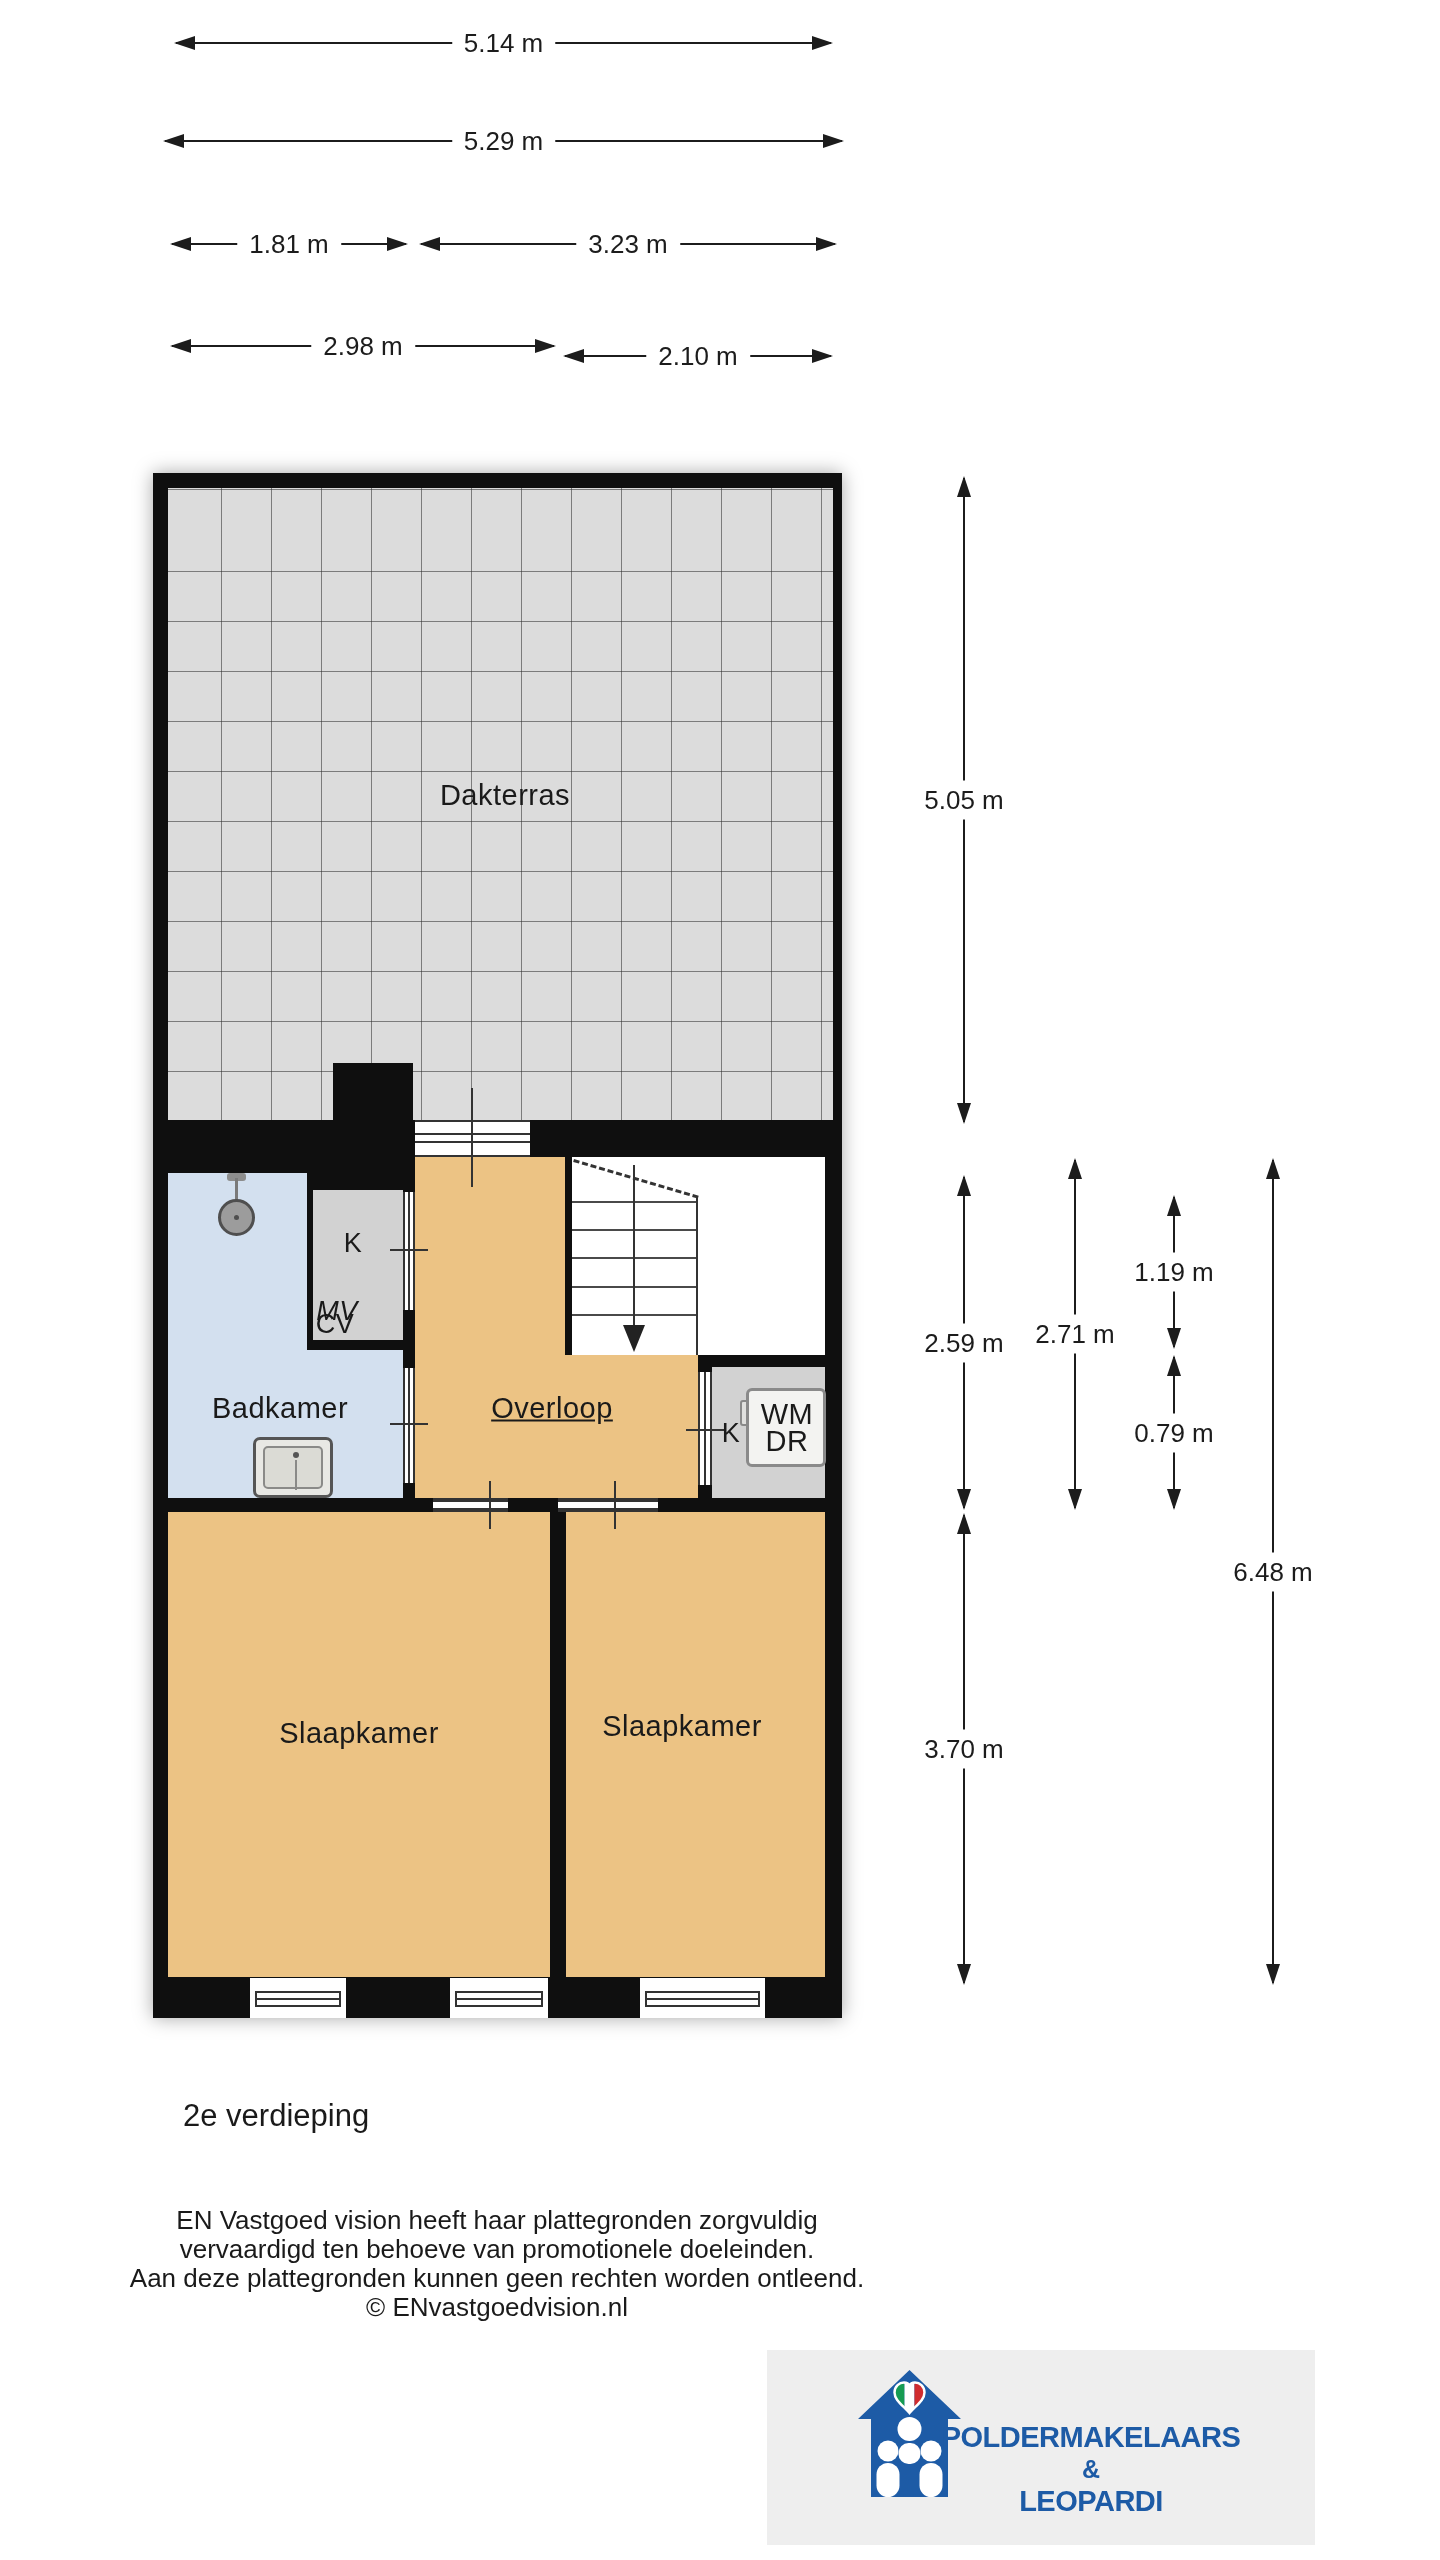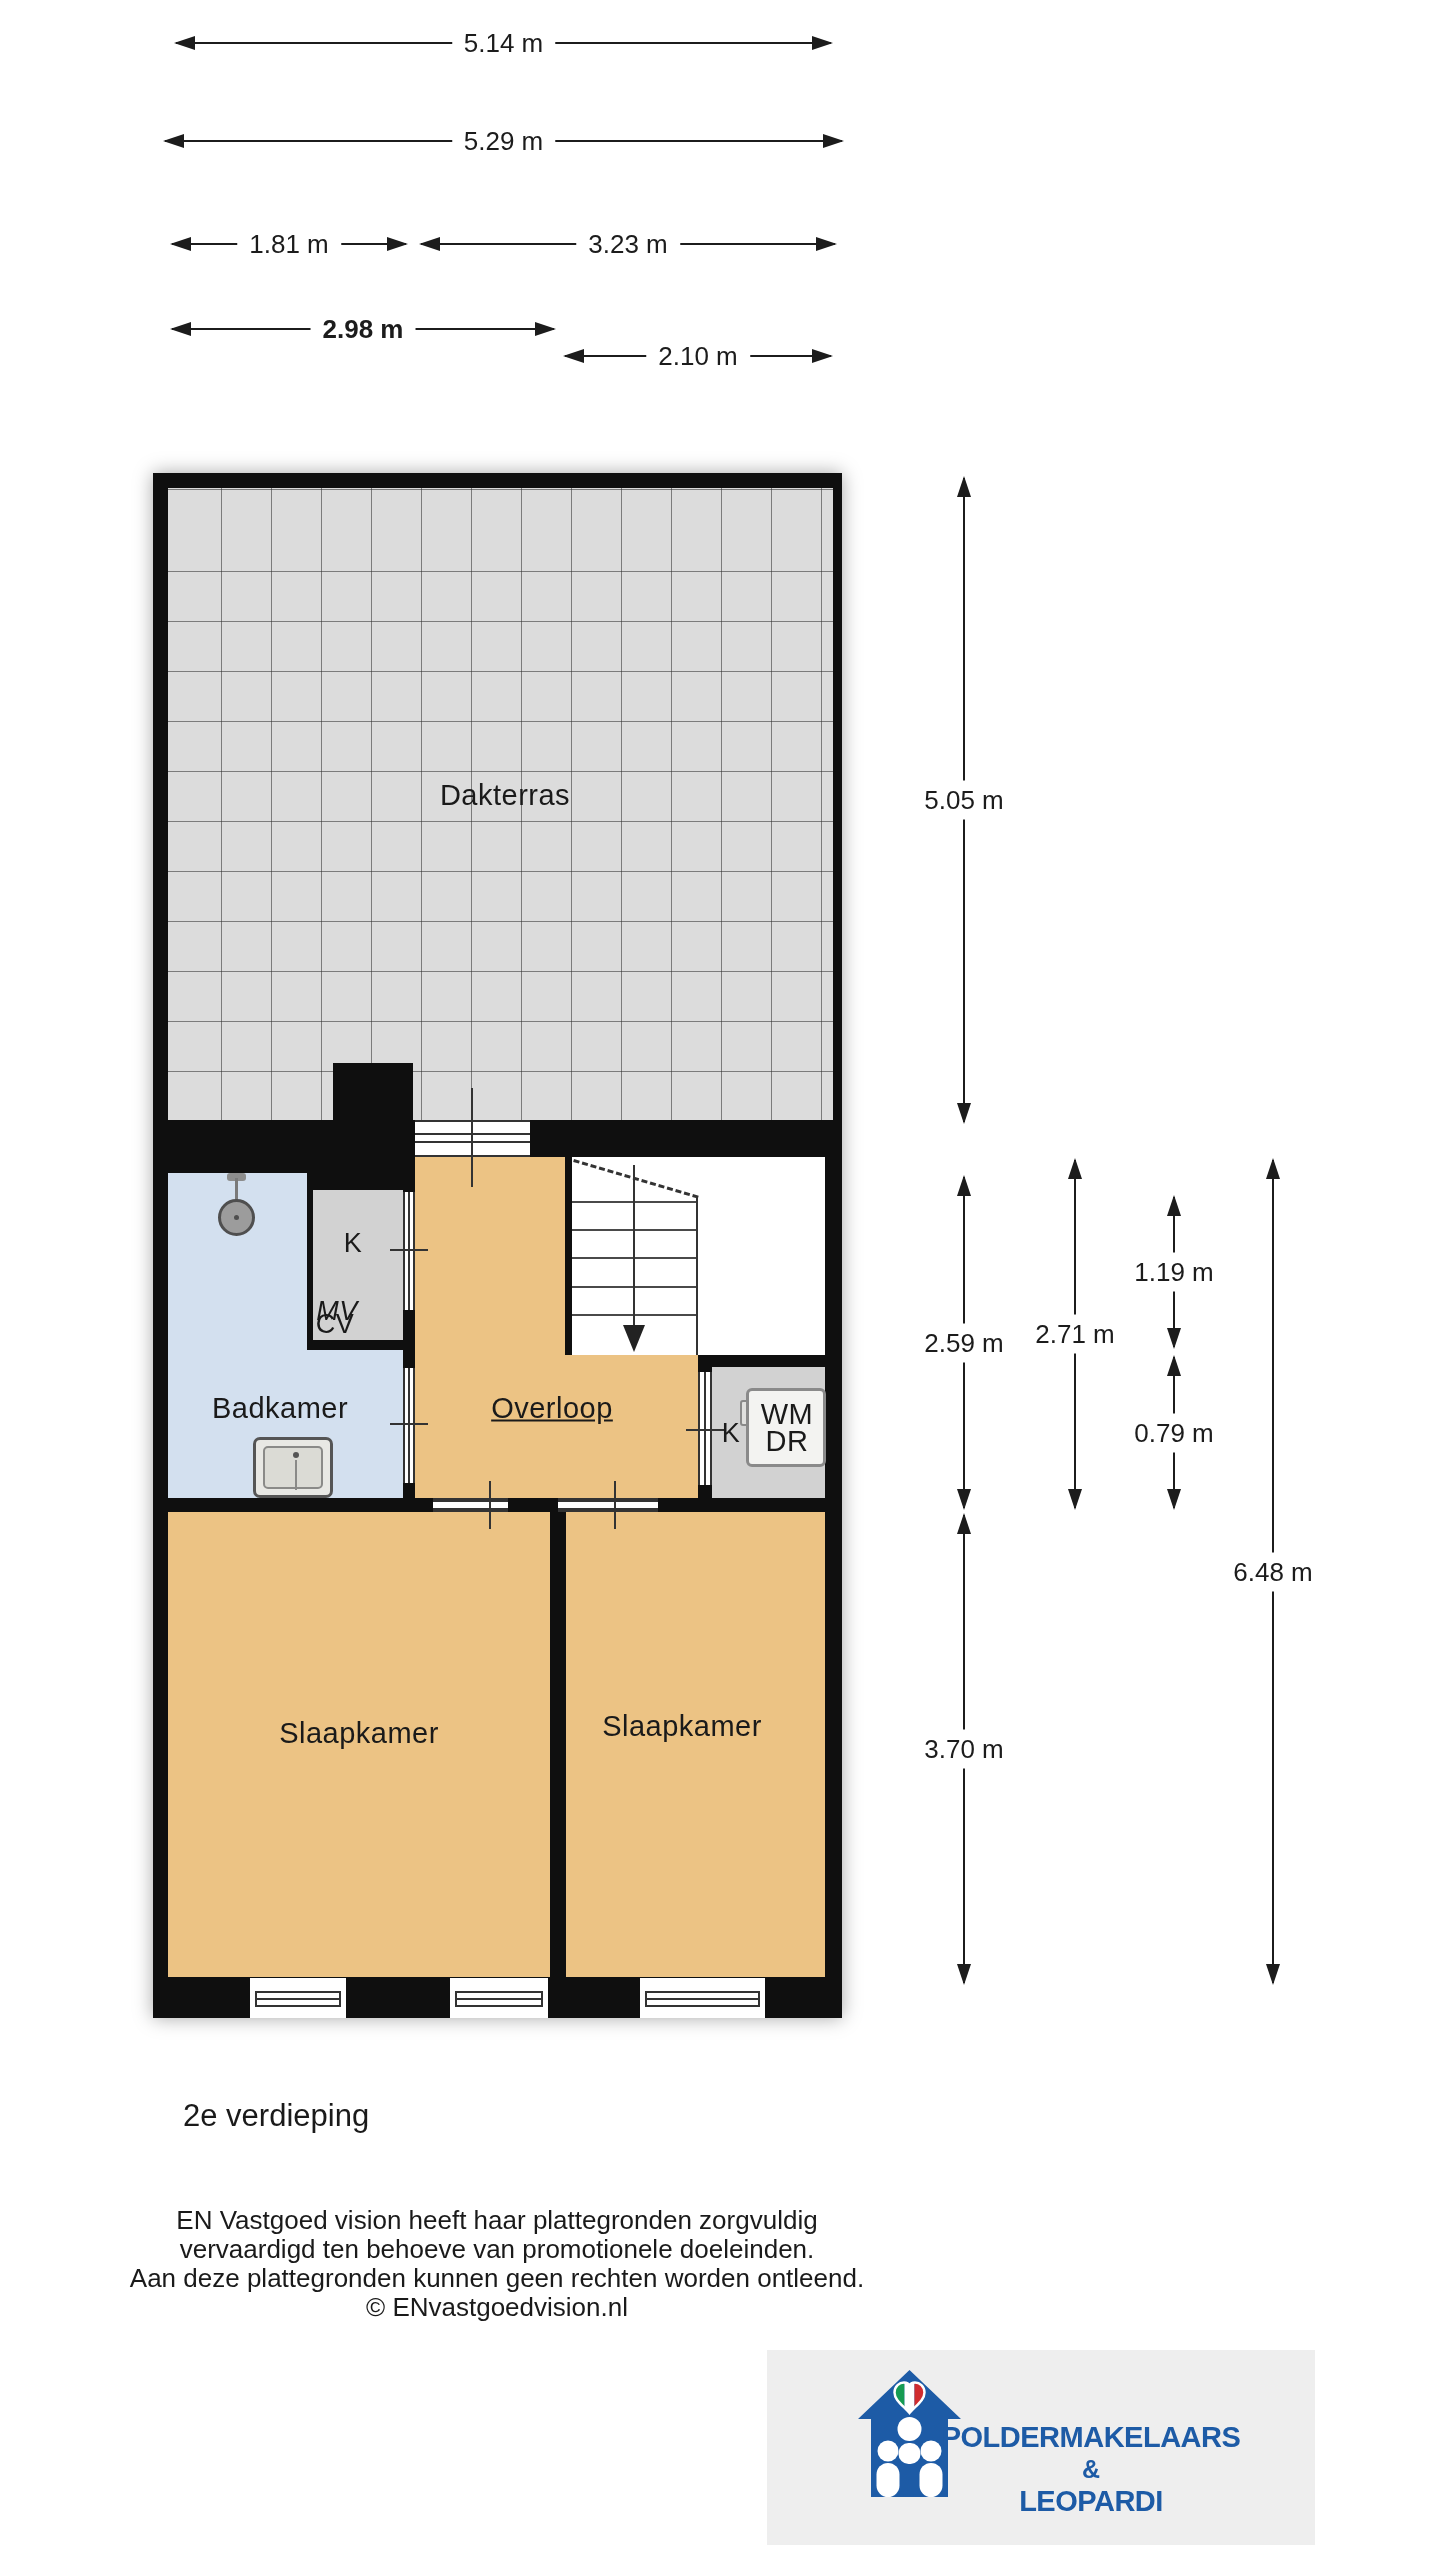--- a/index.html
+++ b/index.html
@@ -104,21 +104,21 @@
   <div class="hdim" style="left:172px;top:243px;width:234px;">
     <i class="ah al"></i>
     <i class="ah ar"></i>
     <span class="dlab">1.81 m</span>
   </div>
   <div class="hdim" style="left:421px;top:243px;width:414px;">
     <i class="ah al"></i>
     <i class="ah ar"></i>
     <span class="dlab">3.23 m</span>
   </div>
-  <div class="hdim" style="left:172px;top:328px;width:382px;font-weight:bold;">
+  <div class="hdim" style="left:172px;top:345px;width:382px;">
     <i class="ah al"></i>
     <i class="ah ar"></i>
     <span class="dlab">2.98 m</span>
   </div>
   <div class="hdim" style="left:565px;top:355px;width:266px;">
     <i class="ah al"></i>
     <i class="ah ar"></i>
     <span class="dlab">2.10 m</span>
   </div>
 

